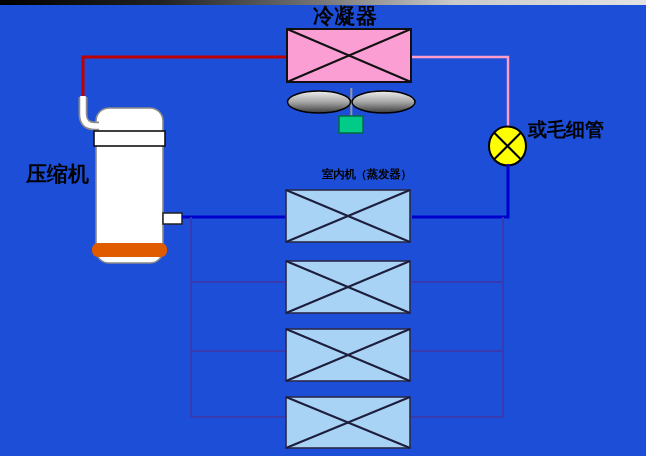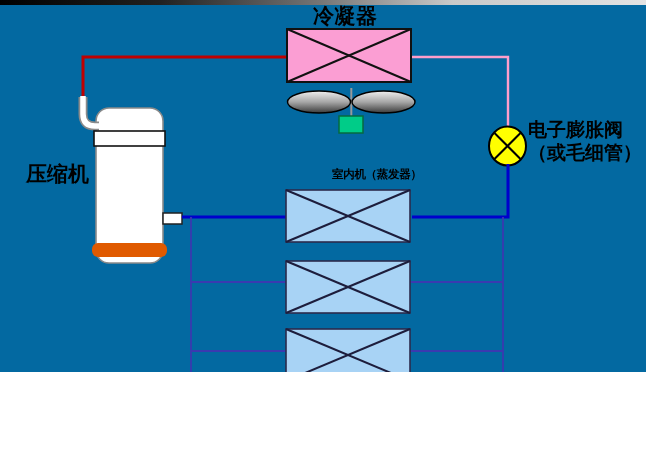--- a/index.html
+++ b/index.html
@@ -1,20 +1,20 @@
 <!DOCTYPE html>
 <html style="--condenser-fill: #fb9ed3; --evaporator-fill: #a8d3f5; --valve-fill: #ffff00; --heater-fill: #e05a00; --fan-motor-fill: #00cc88; --discharge-line: #c00000; --liquid-line-pink: #ff9ecb; --main-blue-line: #0000cc; --branch-blue-line: #3a3ab0;"><head>
 <meta charset="utf-8">
 <style>
   html, body { margin: 0; padding: 0; background: #ffffff; }
   .stage {
     position: relative;
     width: 646px;
-    height: 372px;
-    background: #0369a1;
+    height: 456px;
+    background: #1d4ed8;
     overflow: hidden;
     font-family: Liberation Sans, sans-serif;
   }
   .topbar {
     position: absolute;
     left: 0; top: 0;
     width: 646px; height: 5px;
     background: linear-gradient(90deg, #000000 0%, #222222 25%, #777777 50%, #c9c9c9 70%, #e3e3e3 100%);
   }
   svg.diagram { position: absolute; left: 0; top: 0; }
@@ -43,21 +43,21 @@
   
   .lbl {
     position: absolute;
     color: #000000;
     font-weight: bold;
     white-space: nowrap;
   }
   .lbl-condenser  { left: 313px; top: 2px;   font-size: 21px; letter-spacing: 0.5px; }
   .lbl-compressor { left: 26px;  top: 160px; font-size: 21px; }
   .lbl-crankcase  { left: 34px;  top: 265px; font-size: 22px; }
-  .lbl-indoor     { left: 332px; top: 167px; font-size: 11.5px; letter-spacing: -0.3px; }
+  .lbl-indoor     { left: 322px; top: 167px; font-size: 11.5px; letter-spacing: -0.3px; }
   .lbl-valve      { left: 528px; top: 118px; font-size: 19px; line-height: 23px; }
 </style>
 </head>
 <body>
 
 <div class="stage">
 
   <div class="topbar"></div>
 
   <svg class="diagram" width="646" height="456" viewBox="0 0 646 456">
@@ -130,17 +130,16 @@
   </svg>
 
   <div class="lbl lbl-condenser">冷凝器</div>
 
   <div class="lbl lbl-compressor">压缩机</div>
 
 
   <div class="lbl lbl-indoor">室内机（蒸发器）</div>
 
   <div class="lbl lbl-valve">
-    <div>电子膨胀阀</div>
-    <div>（或毛细管）</div>
+    <div>或毛细管</div>
   </div>
 
 </div>
 
 </body></html>

